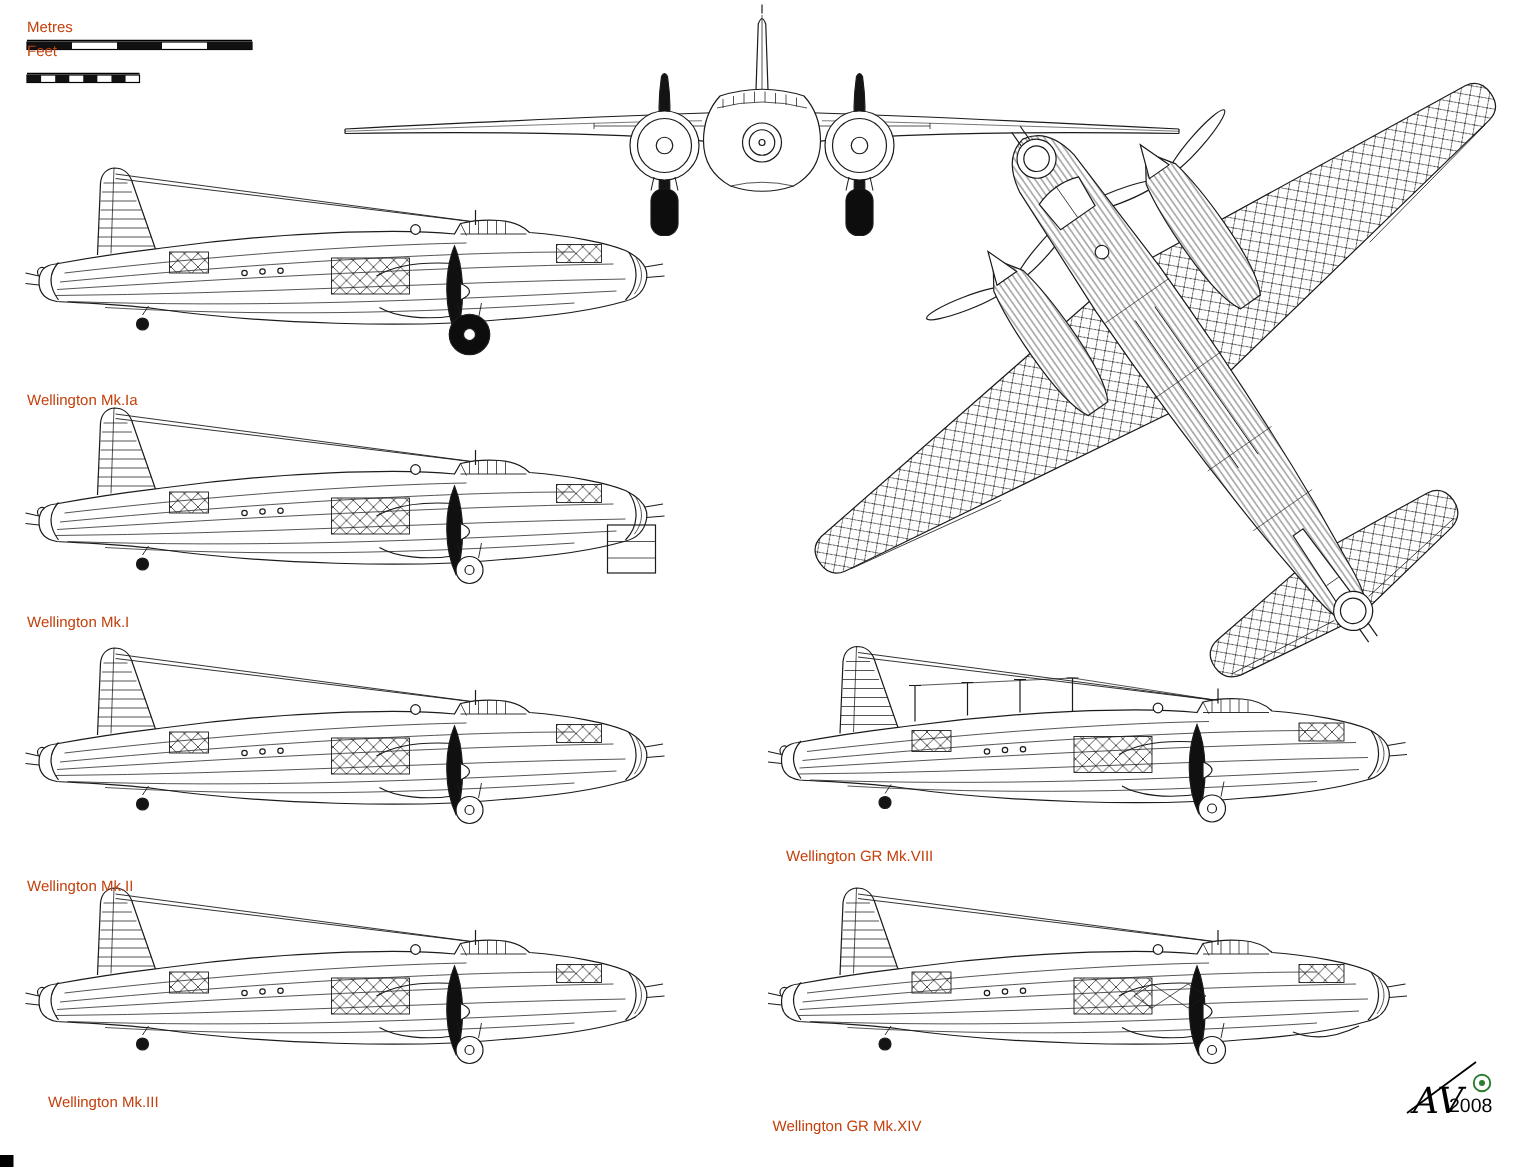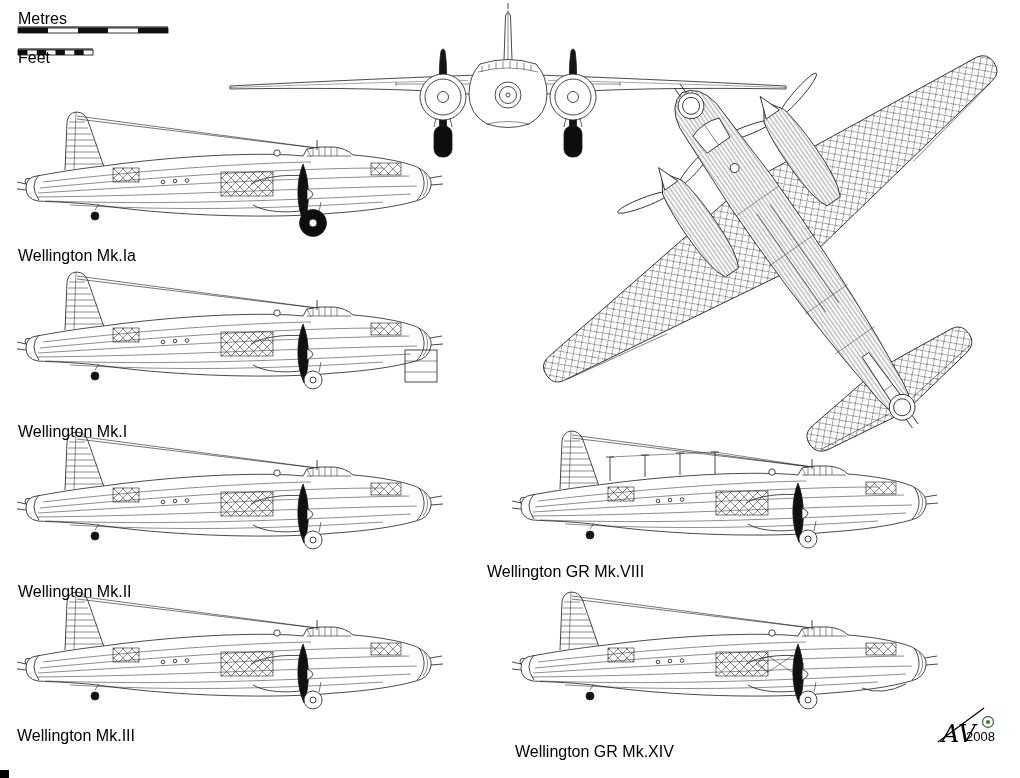--- a/index.html
+++ b/index.html
@@ -1,21 +1,21 @@
 <!DOCTYPE html>
 <html><head>
 <meta charset="utf-8">
 <style>
   html,body{margin:0;padding:0;background:#ffffff;}
   .sheet{
     position:relative;width:1020px;height:778px;background:#ffffff;
     overflow:hidden;font-family:"Liberation Sans",sans-serif;
   }
   .lbl{
-    position:absolute;font-size:16px;line-height:15px;color:#000000;
+    position:absolute;font-size:10px;line-height:15px;color:#c2410c;
     white-space:nowrap;
   }
   svg{position:absolute;left:0;top:0;}
   text{font-family:"Liberation Sans",sans-serif;}
   .monogram{font-family:"DejaVu Serif",serif;font-style:italic;}
 </style>
 </head>
 <body>
 
 <div class="sheet">
@@ -220,22 +220,22 @@
         <circle cx="988" cy="722" r="5.5" stroke="#2e7d32" stroke-width="1.3" fill="none"></circle>
         <circle cx="988" cy="722" r="2" fill="#2e7d32" stroke="none"></circle>
       </g>
     </g>
 
     <rect x="0" y="770" width="9" height="8" fill="#000" stroke="none"></rect>
   </g>
 </svg>
 
 <div class="lbl" style="left:18px;top:11px">Metres</div>
-<div class="lbl" style="left:18px;top:50px">Feet</div>
-
-<div class="lbl" style="left:18px;top:248px">Wellington Mk.Ia</div>
-<div class="lbl" style="left:18px;top:424px">Wellington Mk.I</div>
+<div class="lbl" style="left:18px;top:27px">Feet</div>
+
+<div class="lbl" style="left:18px;top:260px">Wellington Mk.Ia</div>
+<div class="lbl" style="left:18px;top:408px">Wellington Mk.I</div>
 <div class="lbl" style="left:18px;top:584px">Wellington Mk.II</div>
-<div class="lbl" style="left:17px;top:728px">Wellington Mk.III</div>
-<div class="lbl" style="left:487px;top:564px">Wellington GR Mk.VIII</div>
+<div class="lbl" style="left:32px;top:728px">Wellington Mk.III</div>
+<div class="lbl" style="left:524px;top:564px">Wellington GR Mk.VIII</div>
 <div class="lbl" style="left:515px;top:744px">Wellington GR Mk.XIV</div>
 
 </div>
 
 </body></html>

